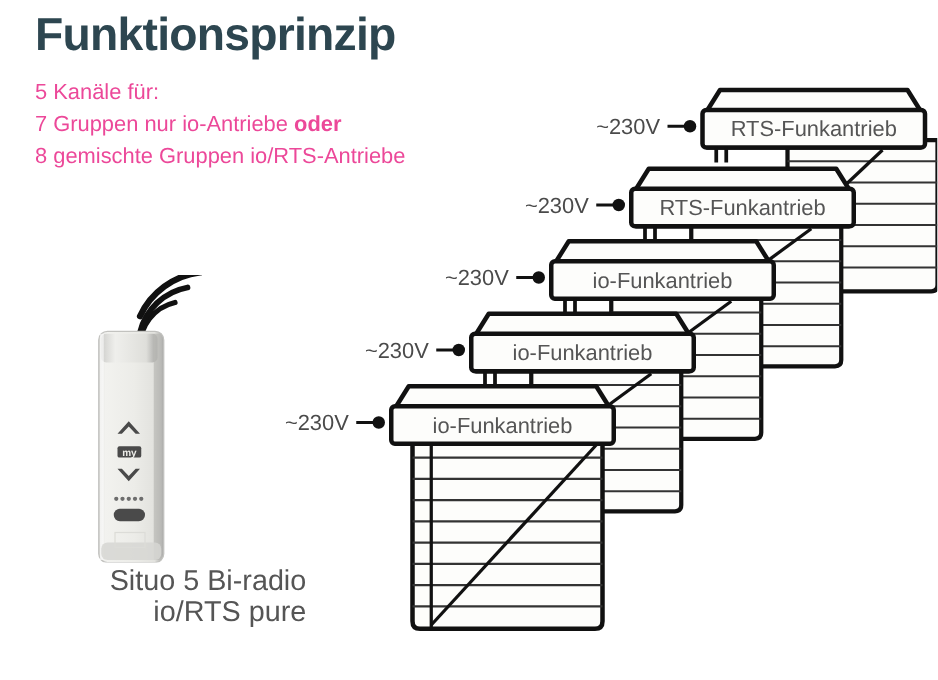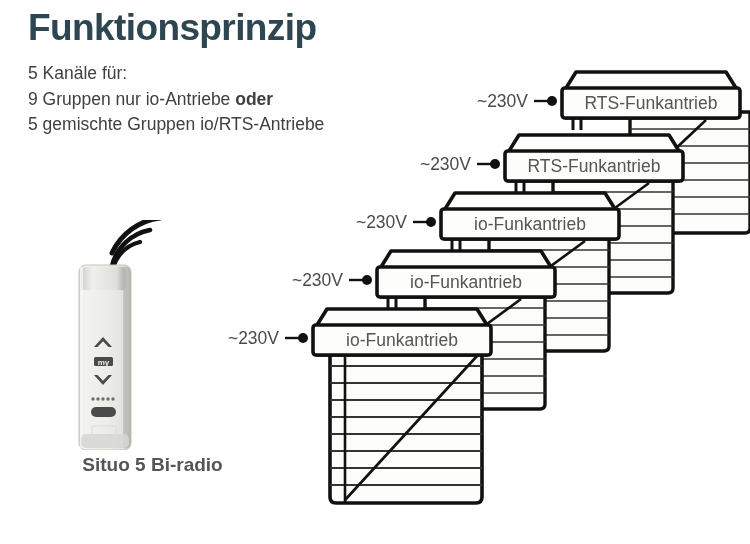--- a/index.html
+++ b/index.html
@@ -27,22 +27,22 @@
     white-space:nowrap;
   }
   #intro .ln{display:block;}
   #intro b{font-weight:bold;text-align:right;}
 
   
   #remote-wrap{position:absolute;left:60px;top:220px;width:185px;height:300px;}
 
   #remote-label{
     position:absolute;left:0;top:232px;width:185px;
-    text-align:center;
-    font-size:19px;line-height:25px;font-weight:bold;
+    text-align:right;
+    font-size:23px;line-height:25px;
   }
   #remote-label .ln{display:block;}
 
   
   #diagram{position:absolute;left:0;top:0;width:750px;height:544px;}
   .vlabel{
     font-family:"Liberation Sans", sans-serif;
     font-size:17.5px;
     fill:#4a4a4a;
   }
@@ -52,24 +52,24 @@
     fill:#555555;
   }
 </style>
 </head>
 <body style="background: rgb(255, 255, 255);">
 
 <div id="root">
 
   <div id="title" style="color: rgb(45, 70, 80);">Funktionsprinzip</div>
 
-  <div id="intro" style="color: #404040;">
+  <div id="intro" style="color: #ec4899;">
     <span class="ln">5 Kanäle für:</span>
-    <span class="ln"><span>9 Gruppen nur io-Antriebe </span><b>oder</b></span>
-    <span class="ln">5 gemischte Gruppen io/RTS-Antriebe</span>
+    <span class="ln"><span>7 Gruppen nur io-Antriebe </span><b>oder</b></span>
+    <span class="ln">8 gemischte Gruppen io/RTS-Antriebe</span>
   </div>
 
   <div id="remote-wrap">
     <svg width="185" height="230" viewBox="0 0 185 230">
       <defs>
         <linearGradient id="bodyGrad" x1="0" y1="0" x2="1" y2="0">
           <stop offset="0" stop-color="#d9d9d6"></stop>
           <stop offset="0.10" stop-color="#f2f2ef"></stop>
           <stop offset="0.55" stop-color="#ececE8"></stop>
           <stop offset="0.86" stop-color="#e2e2de"></stop>
@@ -123,20 +123,21 @@
 
       <g>
         <rect x="31" y="187" width="25" height="10" rx="5" ry="5" fill="#4a4a4a"></rect>
       </g>
 
       <rect x="32" y="206" width="24" height="12" fill="none" stroke="#dcdcd8" stroke-width="1"></rect>
     </svg>
 
     <div id="remote-label" style="color: rgb(85, 85, 85);">
       <span class="ln">Situo 5 Bi-radio</span>
+      <span class="ln">io/RTS pure</span>
     </div>
   </div>
 
   <svg id="diagram" viewBox="0 0 750 544">
 
     <g>
 
       <g>
         <path d="M630,112 L750,112 L750,228 Q750,233 745,233 L635,233 Q630,233 630,228 Z" fill="#fdfdfb" stroke="#111111" stroke-width="3.4" stroke-linejoin="round"></path>
         <g stroke="#333333" stroke-width="1.7">

